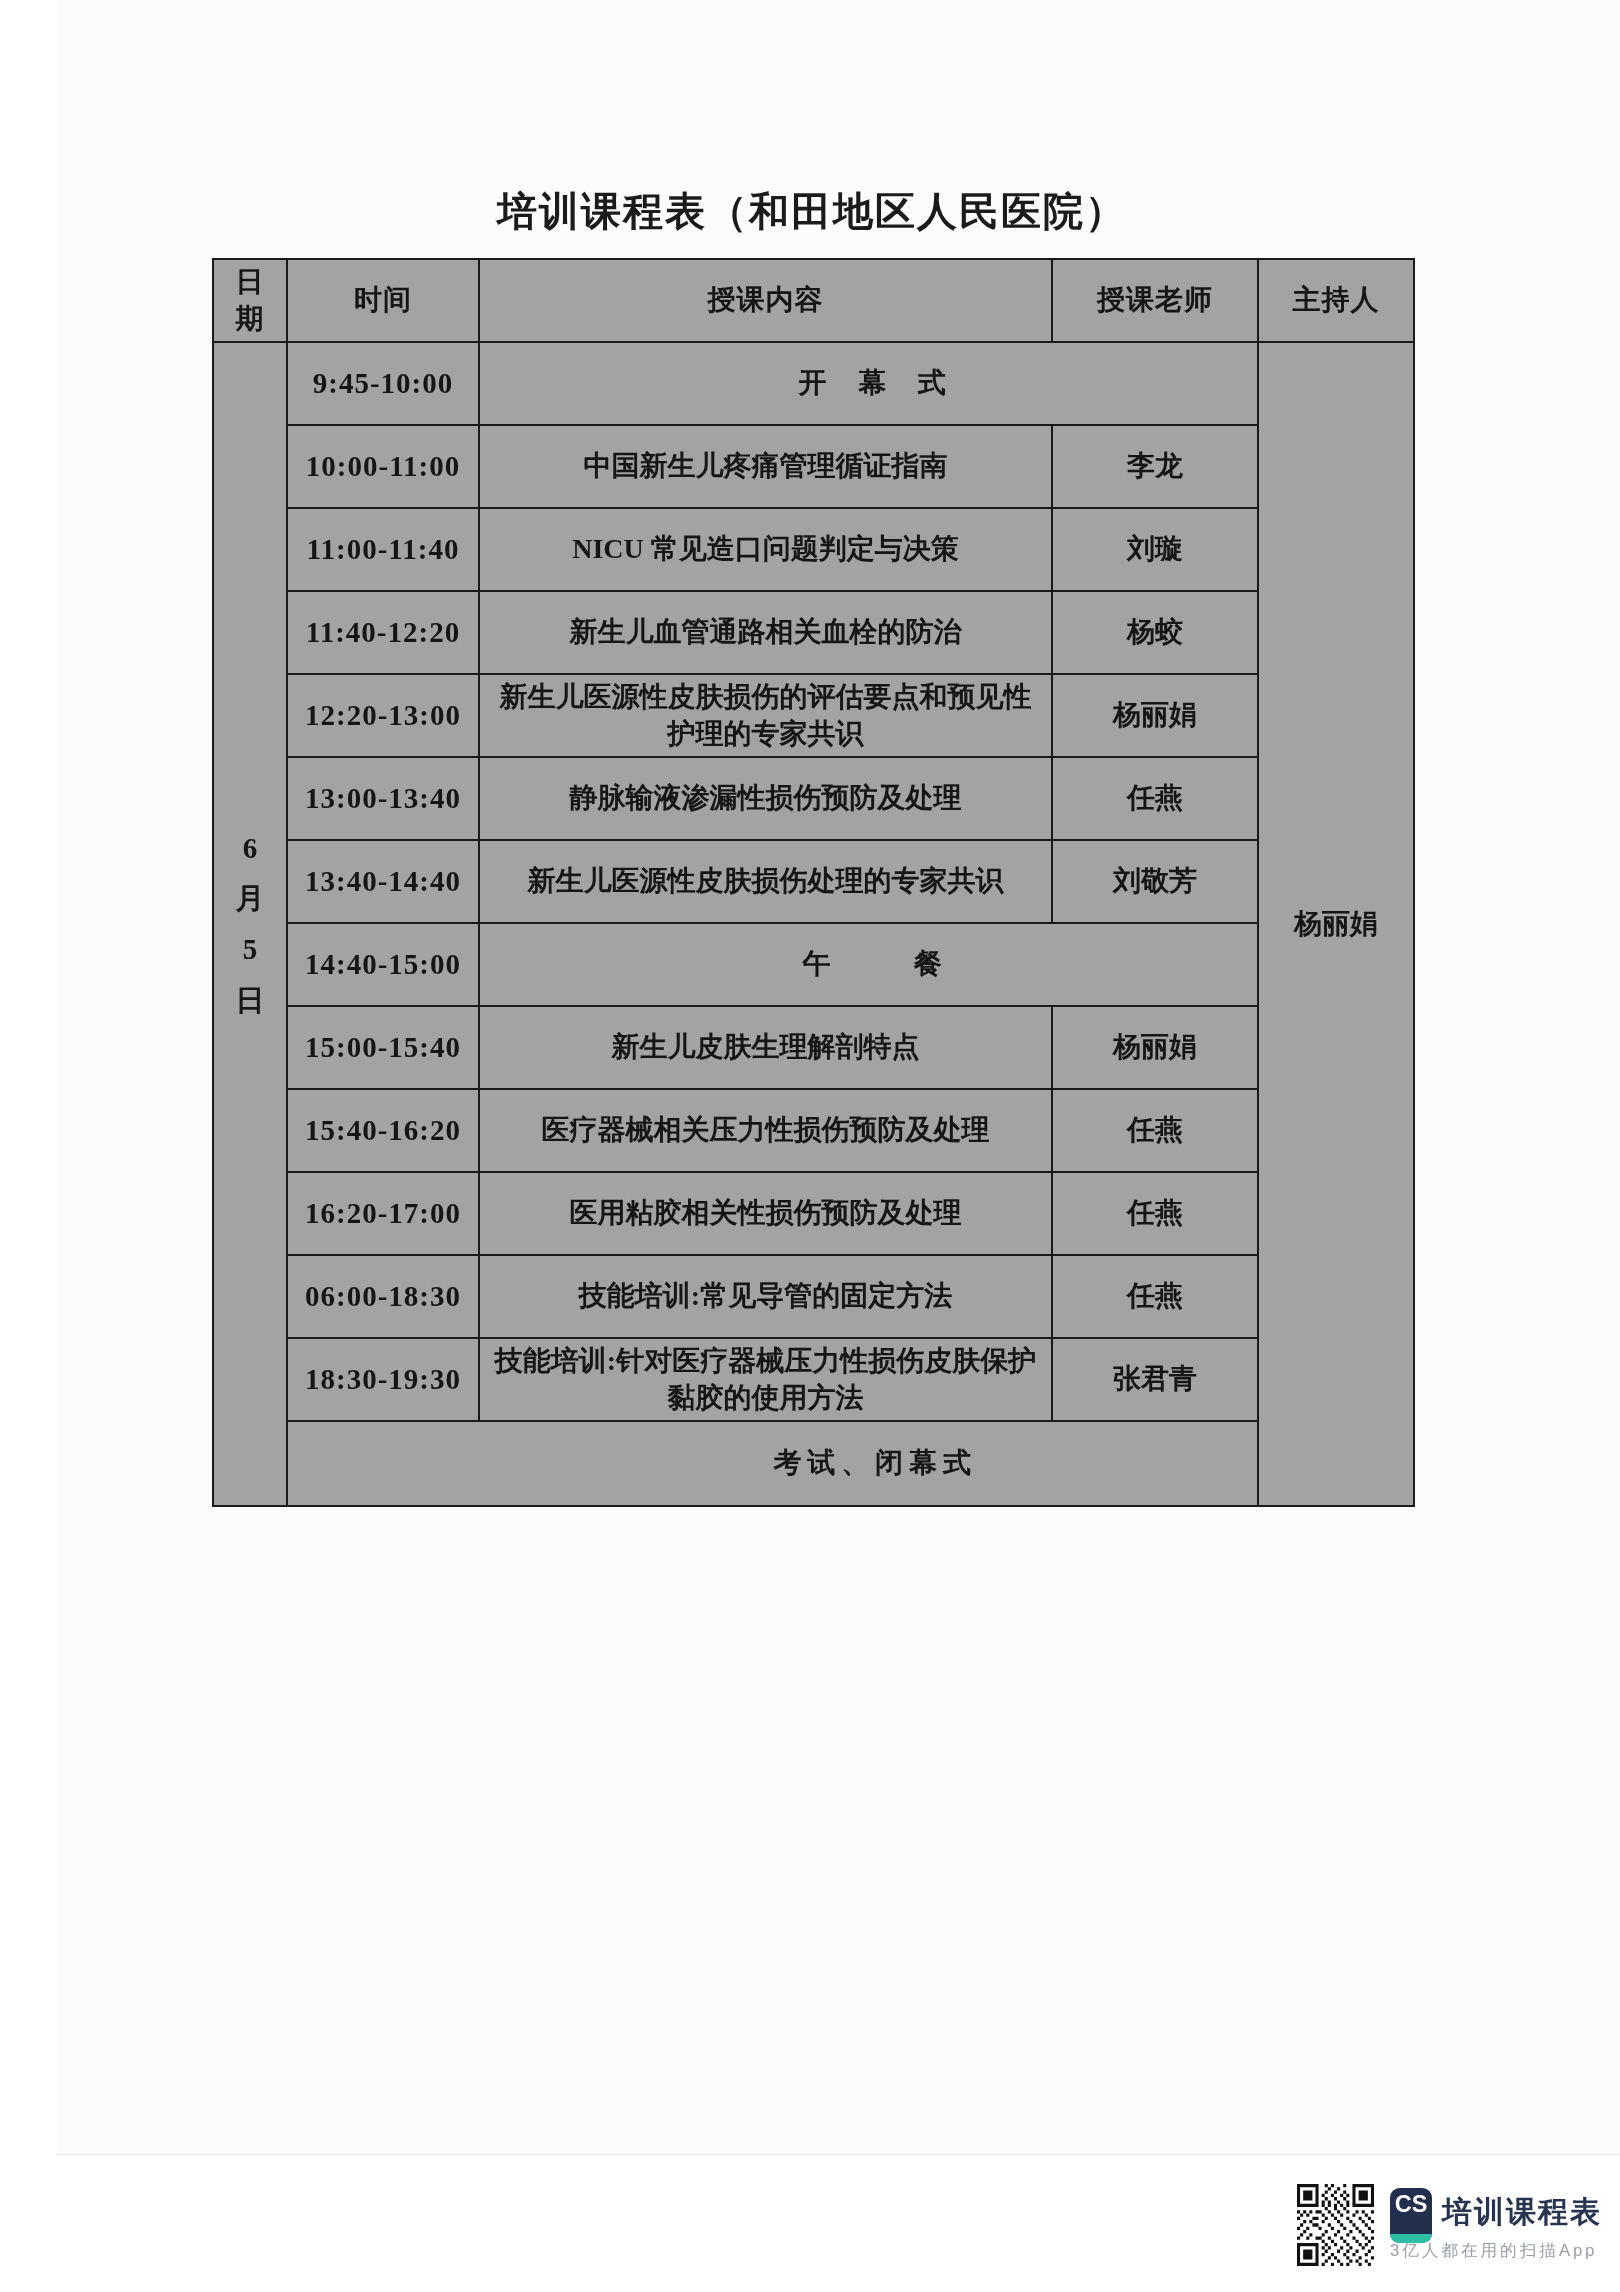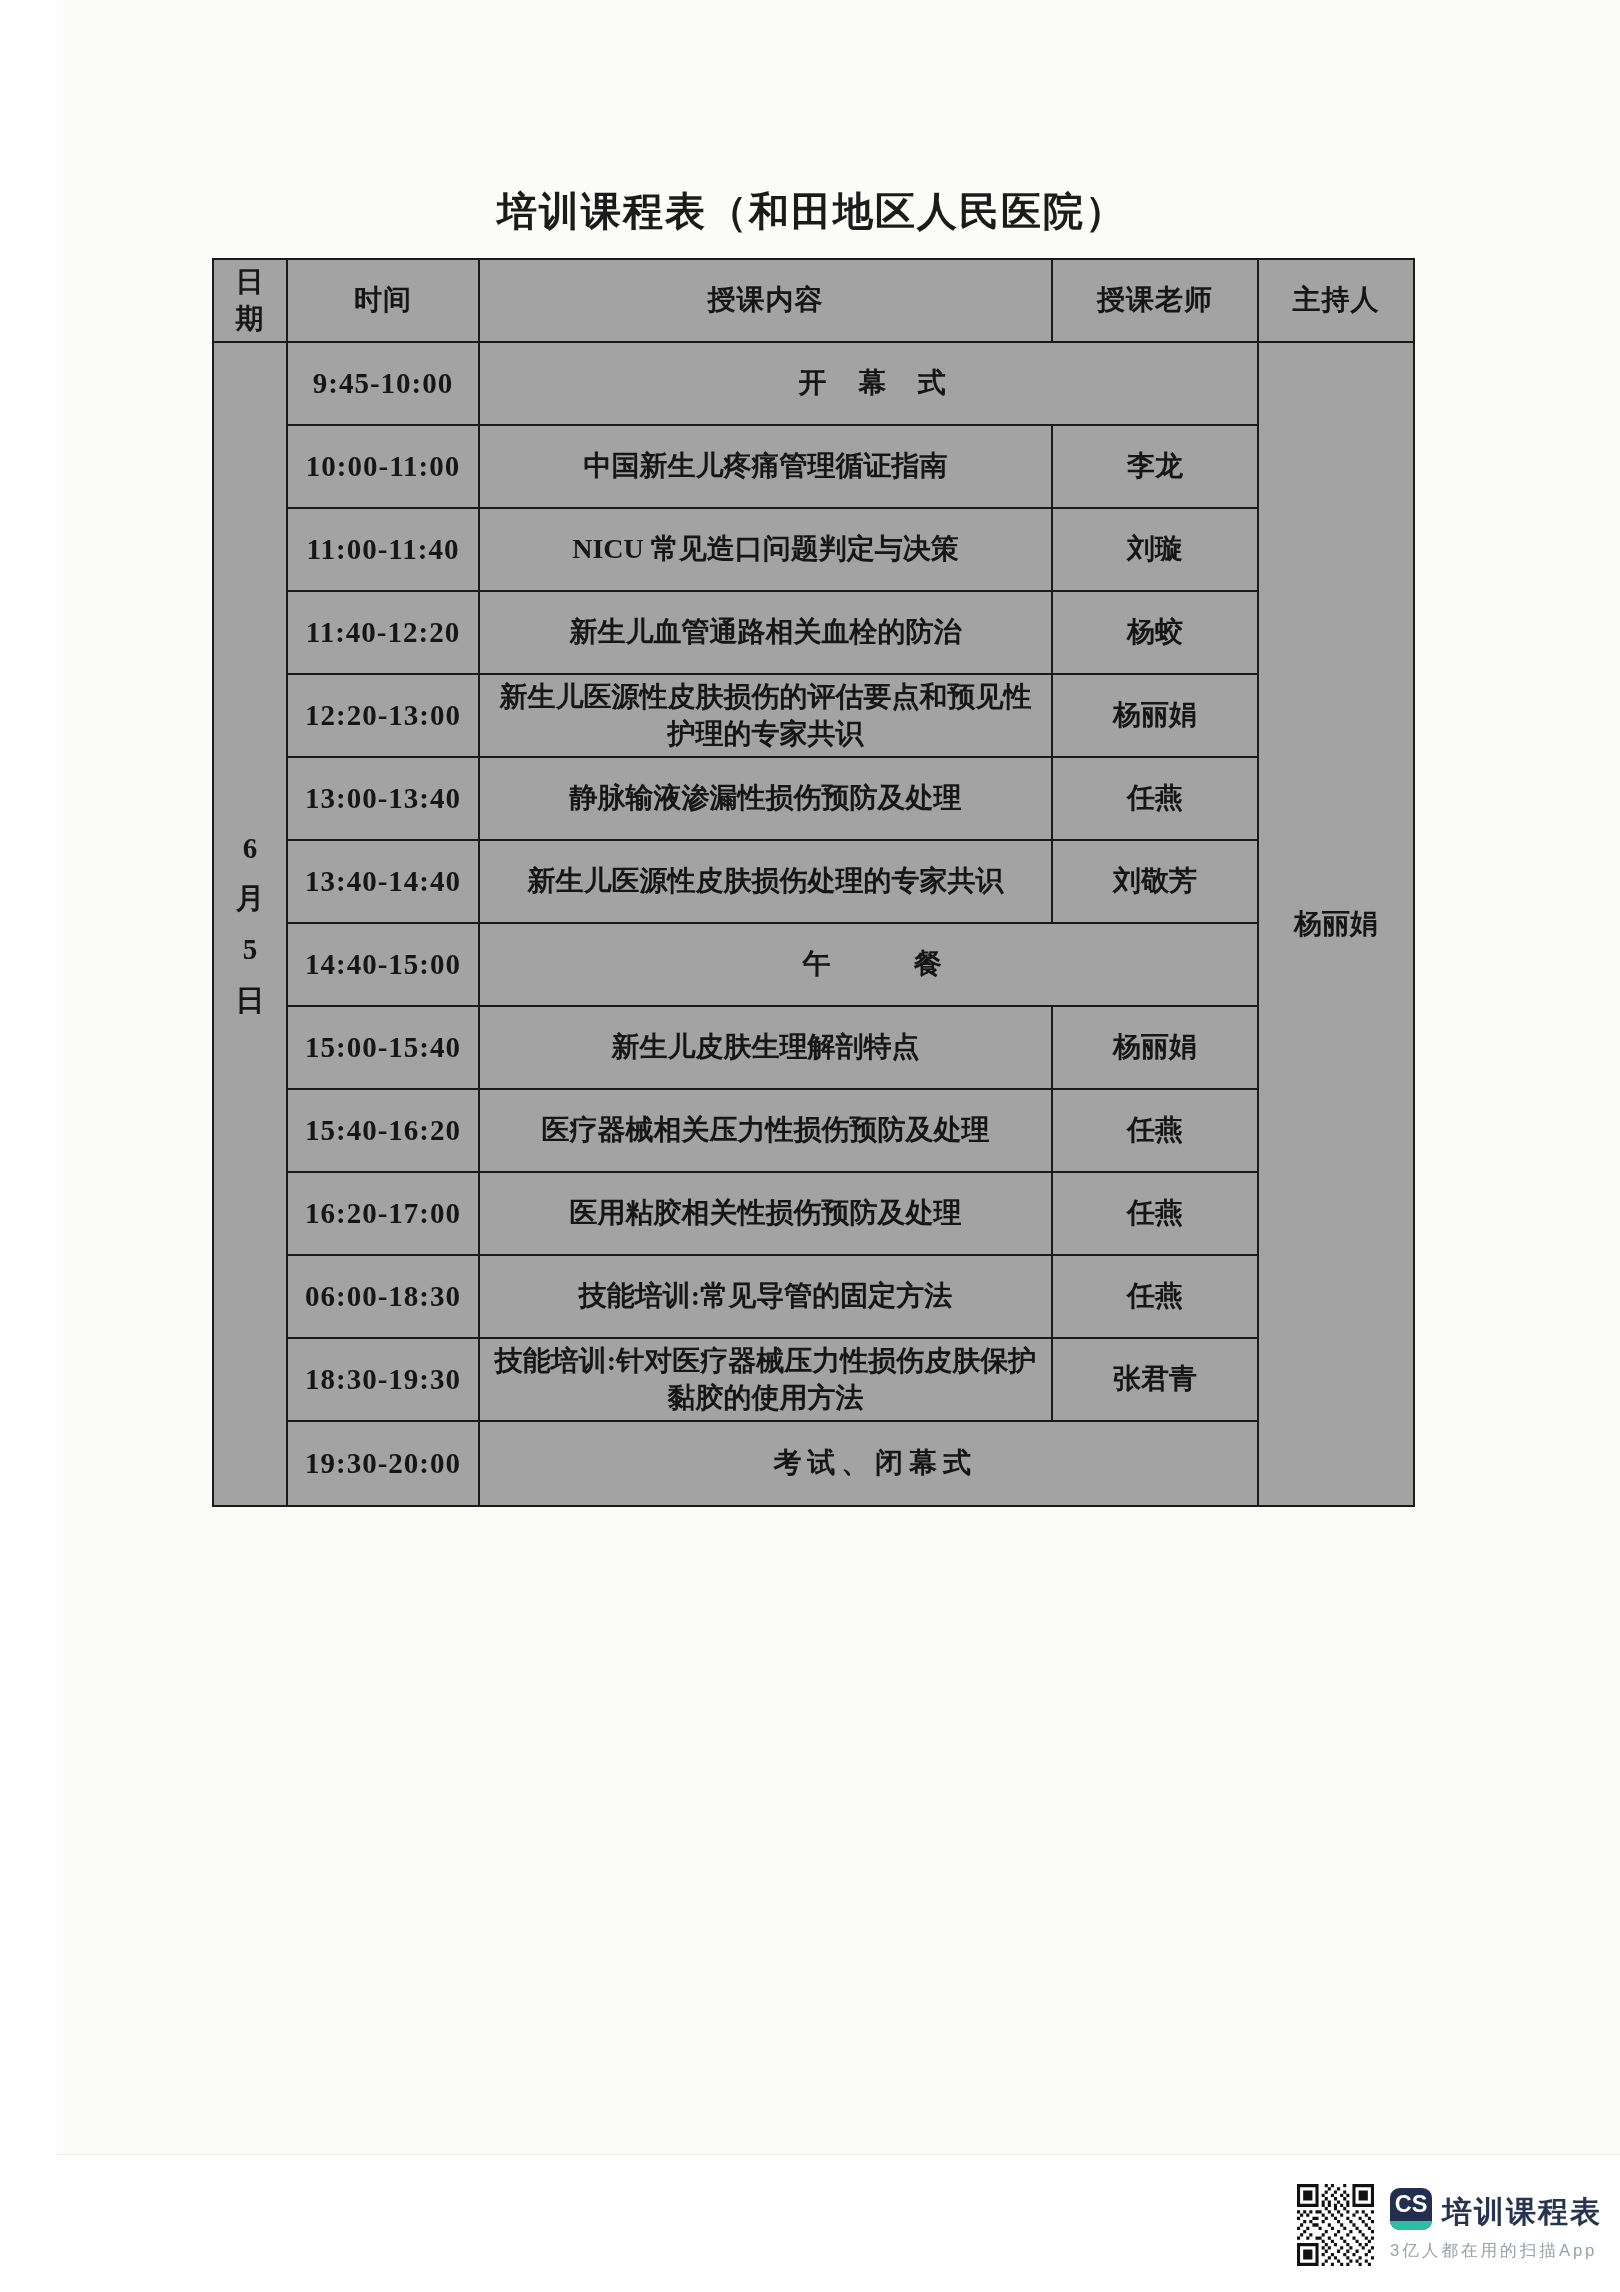--- a/index.html
+++ b/index.html
@@ -50,21 +50,21 @@
   .merged{grid-column:3/5;white-space:pre;letter-spacing:5.9px;padding-left:21px;}
   .datecell{
     grid-column:1;grid-row:2/16;
     flex-direction:column;
     font-size:29px;line-height:1.75;font-weight:700;
   }
   .hostcell{grid-column:5;grid-row:2/16;font-size:28px;}
   .footer{position:absolute;left:1297px;top:2182px;width:294px;height:98px;}
   .qr{position:absolute;left:0;top:2px;width:77px;height:82px;}
   .cslogo{
-    position:absolute;left:93px;top:5.9px;width:42px;height:42px;
+    position:absolute;left:93px;top:5.9px;width:42px;height:55px;
     border-radius:9.8px;overflow:hidden;
     display:flex;align-items:flex-start;justify-content:center;
     font-family:"Liberation Sans","DejaVu Sans",sans-serif;
     font-weight:700;font-size:23.5px;color:#ffffff;
     line-height:33px;
   }
   .cslogo .bar{position:absolute;left:0;bottom:0;width:100%;height:8.8px;}
   .brand{
     position:absolute;left:145px;top:9.8px;
     font-family:"Liberation Sans","DejaVu Sans",sans-serif;
@@ -143,21 +143,20 @@
   <div class="c teacher" style="grid-row:12">任燕</div>
 
   <div class="c time" style="grid-row:13">06:00-18:30</div>
   <div class="c content" style="grid-row:13">技能培训:常见导管的固定方法</div>
   <div class="c teacher" style="grid-row:13">任燕</div>
 
   <div class="c time" style="grid-row:14">18:30-19:30</div>
   <div class="c content" style="grid-row:14">技能培训:针对医疗器械压力性损伤皮肤保护黏胶的使用方法</div>
   <div class="c teacher" style="grid-row:14">张君青</div>
 
-  <div class="c time no-b" style="grid-row:15">19:30-20:00</div>
   <div class="c merged no-b" style="grid-row:15">考试、闭幕式</div>
 </div>
 
 <div class="footer">
   <svg class="qr" viewBox="0 0 25 25" preserveAspectRatio="none">
     <rect x="0" y="0" width="25" height="25" fill="#ffffff"></rect>
     <path fill="#111111" fill-rule="evenodd" d="
       M0 0h7v7H0z M1 1h5v5H1z M2 2h3v3H2z
       M18 0h7v7h-7z M19 1h5v5h-5z M20 2h3v3h-3z
       M0 18h7v7H0z M1 19h5v5H1z M2 20h3v3H2z

